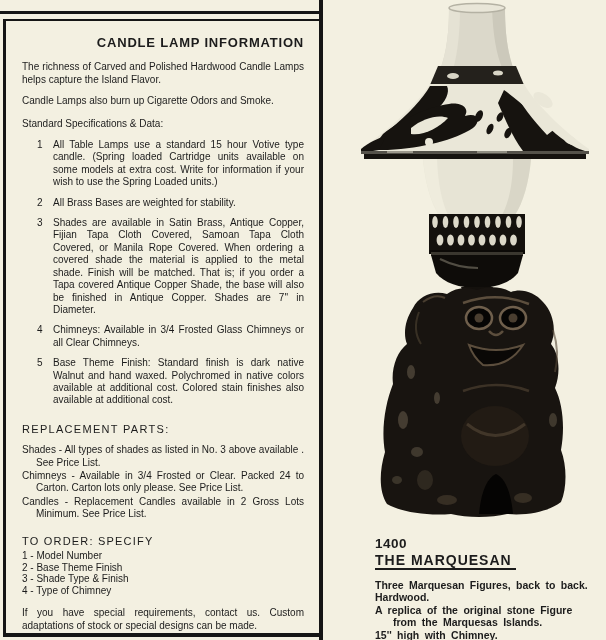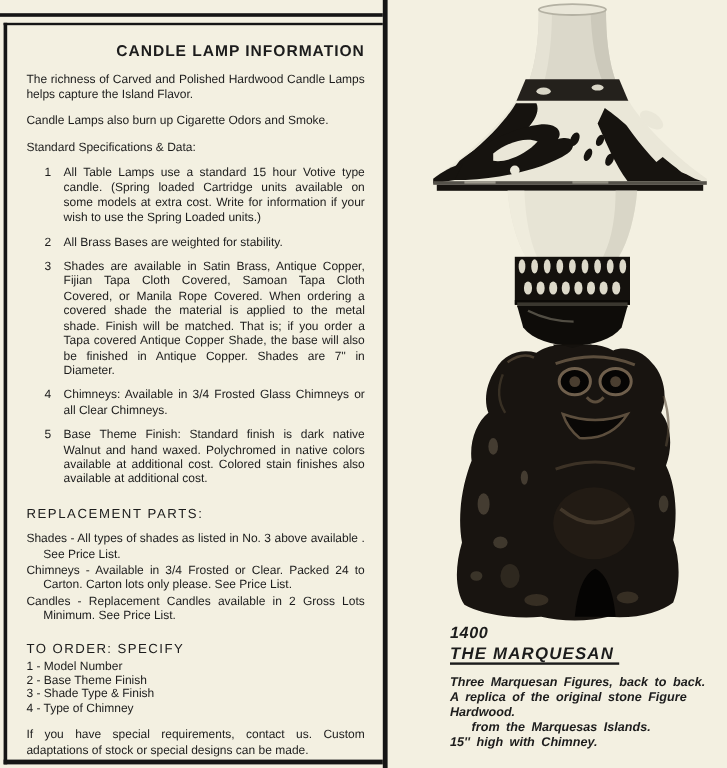--- a/index.html
+++ b/index.html
@@ -32,21 +32,21 @@
     font-size:11px;font-weight:normal;letter-spacing:1.3px;
     margin:16px 0 9px 0;
   }
   .hang{margin:0 0 1px 0;padding-left:14px;text-indent:-14px;text-align:justify;}
   .order-heading{font-size:11px;letter-spacing:1.2px;margin:14px 0 3px 0;}
   .order-line{margin:0;line-height:11.6px;}
   .closing{margin-top:11px;}
 
   .product-photo{position:absolute;left:327px;top:0;}
 
-  .product-info{position:absolute;left:375px;top:520px;width:214px;font-style:italic;}
+  .product-info{position:absolute;left:375px;top:536px;width:214px;}
   .model{font-size:13.5px;font-weight:bold;letter-spacing:.5px;}
   .pname{
     display:inline-block;font-size:14px;font-weight:bold;letter-spacing:1px;
     border-bottom:2px solid #1c1c1c;padding:1px 4px 0 0;margin-bottom:9px;
   }
   .desc{font-size:10.5px;font-weight:bold;line-height:12.4px;word-spacing:2.5px;}
   .desc.indent{padding-left:18px;}
 </style>
 </head>
 <body>
@@ -205,17 +205,17 @@
     <ellipse cx="120" cy="500" rx="10" ry="5" fill="#5a4e3c" opacity="0.45"></ellipse>
     <ellipse cx="196" cy="498" rx="9" ry="5" fill="#5a4e3c" opacity="0.45"></ellipse>
     <ellipse cx="98" cy="480" rx="8" ry="10" fill="#5a4e3c" opacity="0.35"></ellipse>
   </g>
 </svg>
 
 <div class="product-info">
   <div class="model">1400</div>
   <div class="pname">THE MARQUESAN</div>
   <div class="desc">Three Marquesan Figures, back to back.</div>
+  <div class="desc">Hardwood.</div>
   <div class="desc">A replica of the original stone Figure</div>
-  <div class="desc">Hardwood.</div>
   <div class="desc indent">from the Marquesas Islands.</div>
   <div class="desc">15'' high with Chimney.</div>
 </div>
 
 </body></html>

